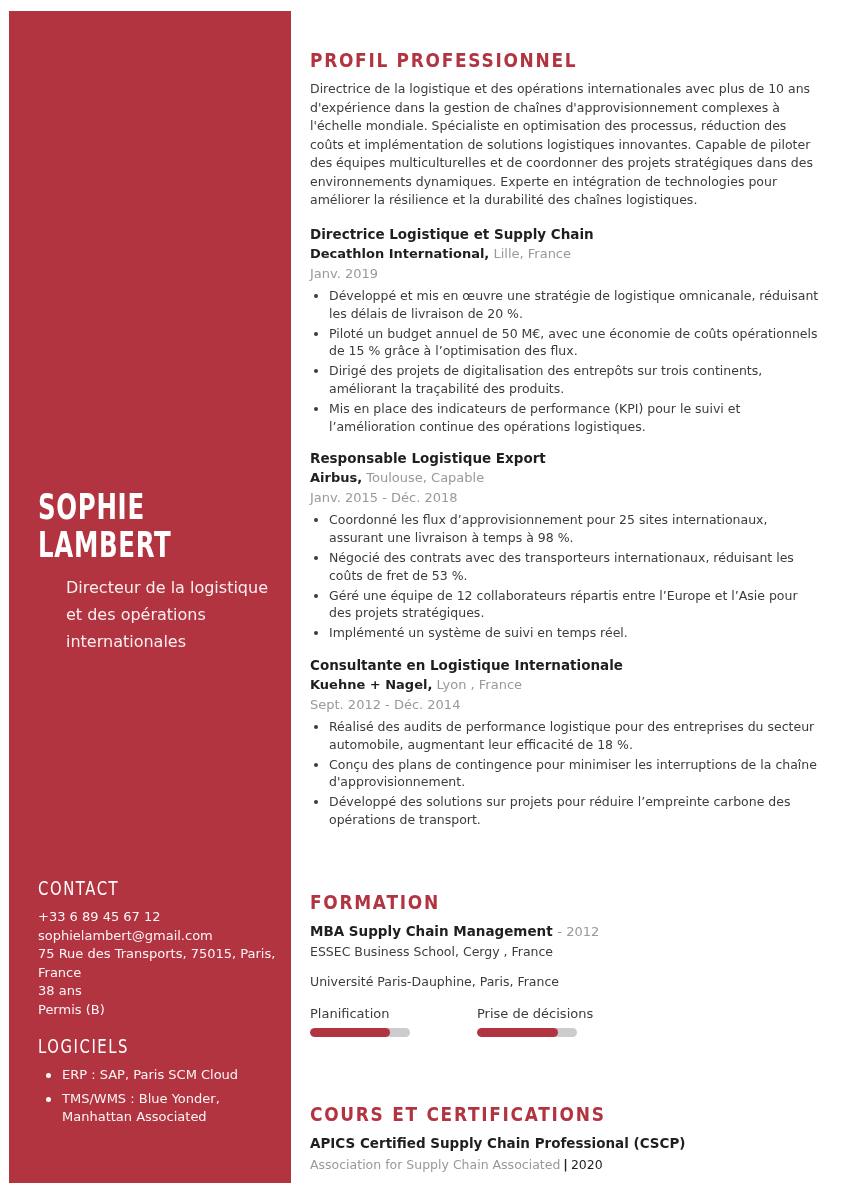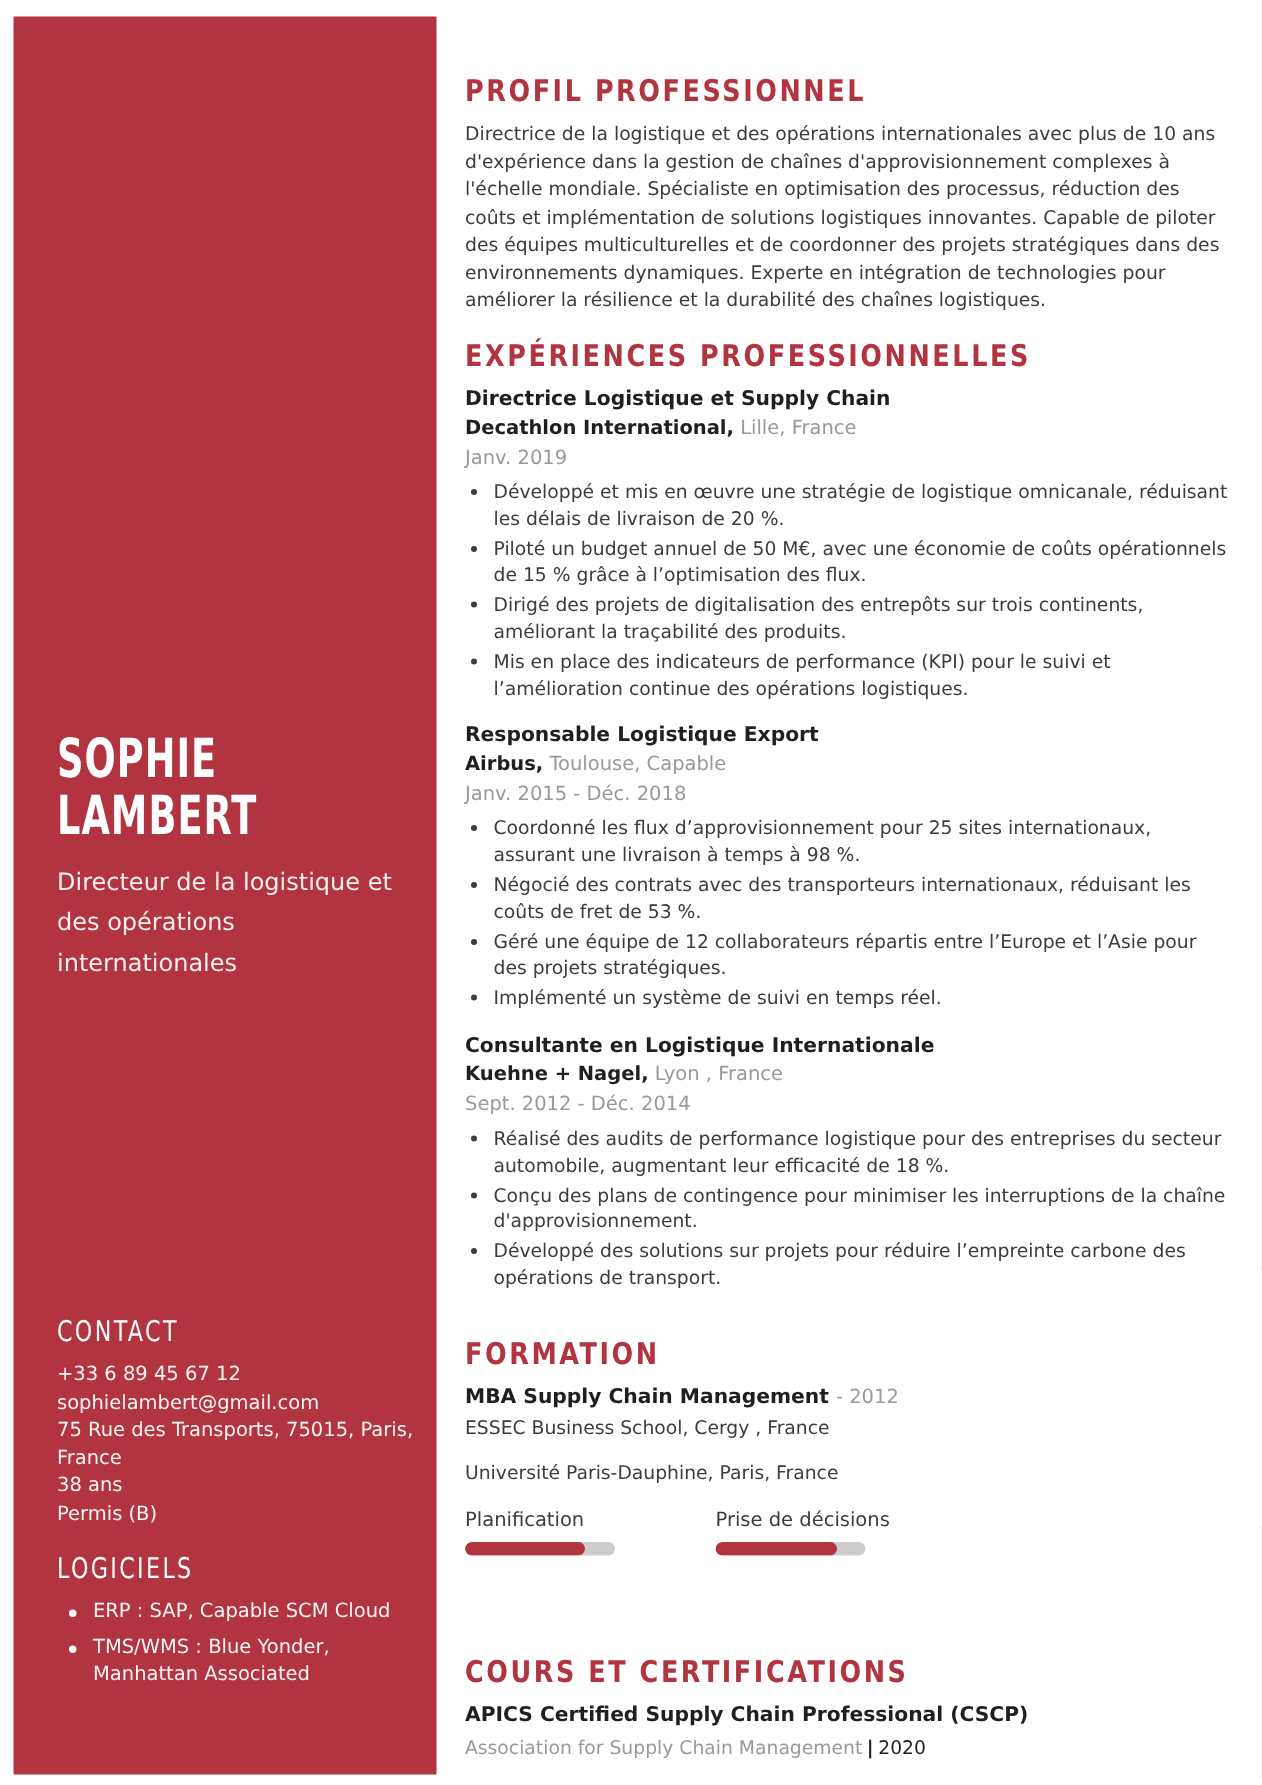--- a/index.html
+++ b/index.html
@@ -19,20 +19,21 @@
   .sidebar{
     position:absolute;left:9px;top:11px;width:282px;height:1172px;
     background:var(--accent);color:#ffffff;
   }
   .name-block{position:absolute;left:29px;right:14px;top:477px;}
   .name{font-size:36px;font-weight:700;line-height:38px;letter-spacing:1px;}
   .name .line{display:block;transform:scaleX(0.68);transform-origin:left center;white-space:nowrap;}
   .job-title{
     margin-top:10px;font-size:16px;line-height:27px;color:rgba(255,255,255,0.92);
     font-weight:400;
+    margin-left:28px;
   }
   .side-block{position:absolute;left:29px;right:12px;}
   .contact-block{top:865px;}
   .logiciels-block{top:1023px;}
   .side-heading{font-size:19px;font-weight:400;letter-spacing:2px;line-height:24px;margin-bottom:8px;}
   .side-heading .cond{display:inline-block;transform:scaleX(0.78);transform-origin:left center;white-space:nowrap;}
   .contact-line{font-size:13px;line-height:18.6px;color:rgba(255,255,255,0.95);}
   .side-list{list-style:none;margin-top:6px;}
   .side-list li{
     position:relative;padding-left:24px;font-size:13px;line-height:18.6px;
@@ -105,36 +106,35 @@
       <div class="contact-line">+33 6 89 45 67 12</div>
       <div class="contact-line">sophielambert@gmail.com</div>
       <div class="contact-line">75 Rue des Transports, 75015, Paris, France</div>
       <div class="contact-line">38 ans</div>
       <div class="contact-line">Permis (B)</div>
     </div>
 
     <div class="side-block logiciels-block">
       <h2 class="side-heading"><span class="cond">LOGICIELS</span></h2>
       <ul class="side-list">
-        <li>ERP : SAP, Capable SCM Cloud</li>
+        <li>ERP : SAP, Paris SCM Cloud</li>
         <li>TMS/WMS : Blue Yonder, Manhattan Associated</li>
       </ul>
     </div>
 
   </aside>
 
   <main class="main">
 
     <section class="section sec-profile">
       <h2 class="sec-heading"><span class="cond">PROFIL PROFESSIONNEL</span></h2>
       <p class="body-text">Directrice de la logistique et des opérations internationales avec plus de 10 ans d'expérience dans la gestion de chaînes d'approvisionnement complexes à l'échelle mondiale. Spécialiste en optimisation des processus, réduction des coûts et implémentation de solutions logistiques innovantes. Capable de piloter des équipes multiculturelles et de coordonner des projets stratégiques dans des environnements dynamiques. Experte en intégration de technologies pour améliorer la résilience et la durabilité des chaînes logistiques.</p>
     </section>
 
     <section class="section sec-experience">
-      <h2 class="sec-heading"><span class="cond">EXPÉRIENCES PROFESSIONNELLES</span></h2>
 
       <article class="job">
         <h3 class="job-name">Directrice Logistique et Supply Chain</h3>
         <p class="job-meta">
           <span class="job-company">Decathlon International,</span><span class="job-location"> Lille, France</span>
         </p>
         <p class="job-dates">Janv. 2019</p>
         <ul class="job-bullets">
           <li>Développé et mis en œuvre une stratégie de logistique omnicanale, réduisant les délais de livraison de 20 %.</li>
           <li>Piloté un budget annuel de 50 M€, avec une économie de coûts opérationnels de 15 % grâce à l’optimisation des flux.</li>
@@ -200,19 +200,19 @@
           </div>
         </div>
       </div>
     </section>
 
     <section class="section sec-certifications">
       <h2 class="sec-heading"><span class="cond">COURS ET CERTIFICATIONS</span></h2>
       <div class="cert-item">
         <div class="cert-title">APICS Certified Supply Chain Professional (CSCP)</div>
         <div class="cert-meta">
-          <span class="cert-org">Association for Supply Chain Management</span><span class="cert-sep">|</span><span class="cert-year">2020</span>
+          <span class="cert-org">Association for Supply Chain Associated</span><span class="cert-sep">|</span><span class="cert-year">2020</span>
         </div>
       </div>
     </section>
 
   </main>
 </div>
 
 </body></html>

